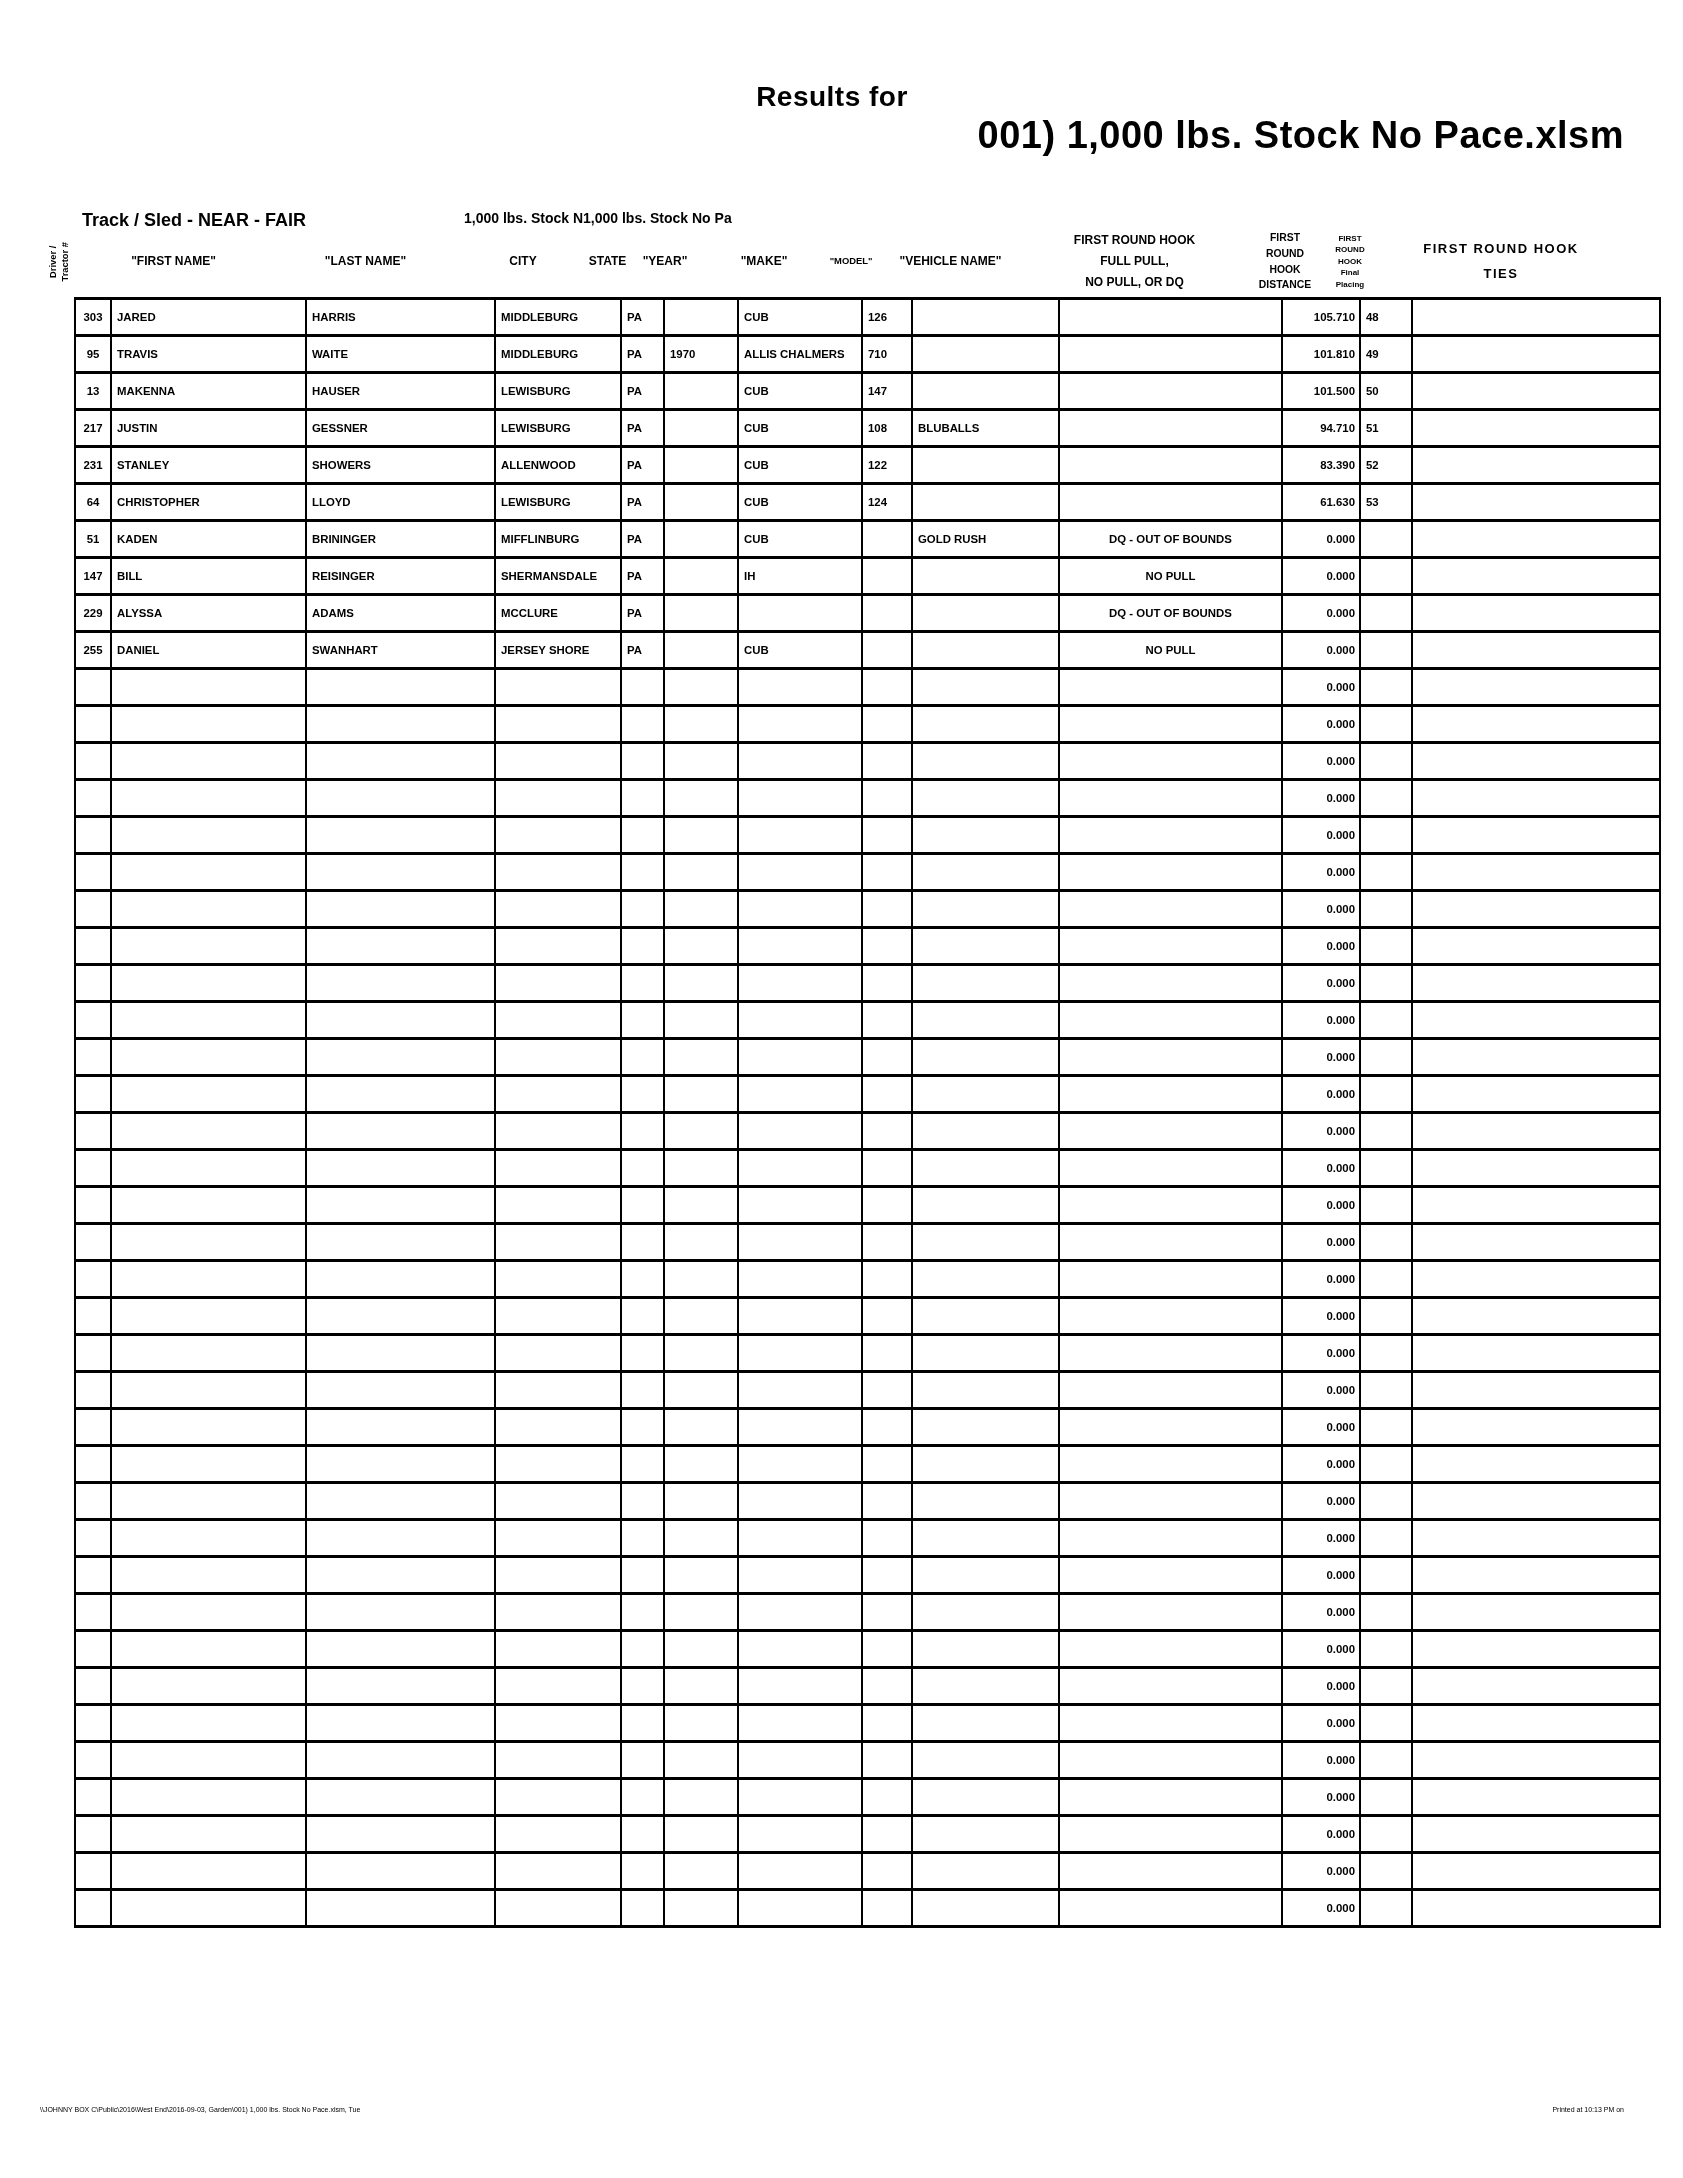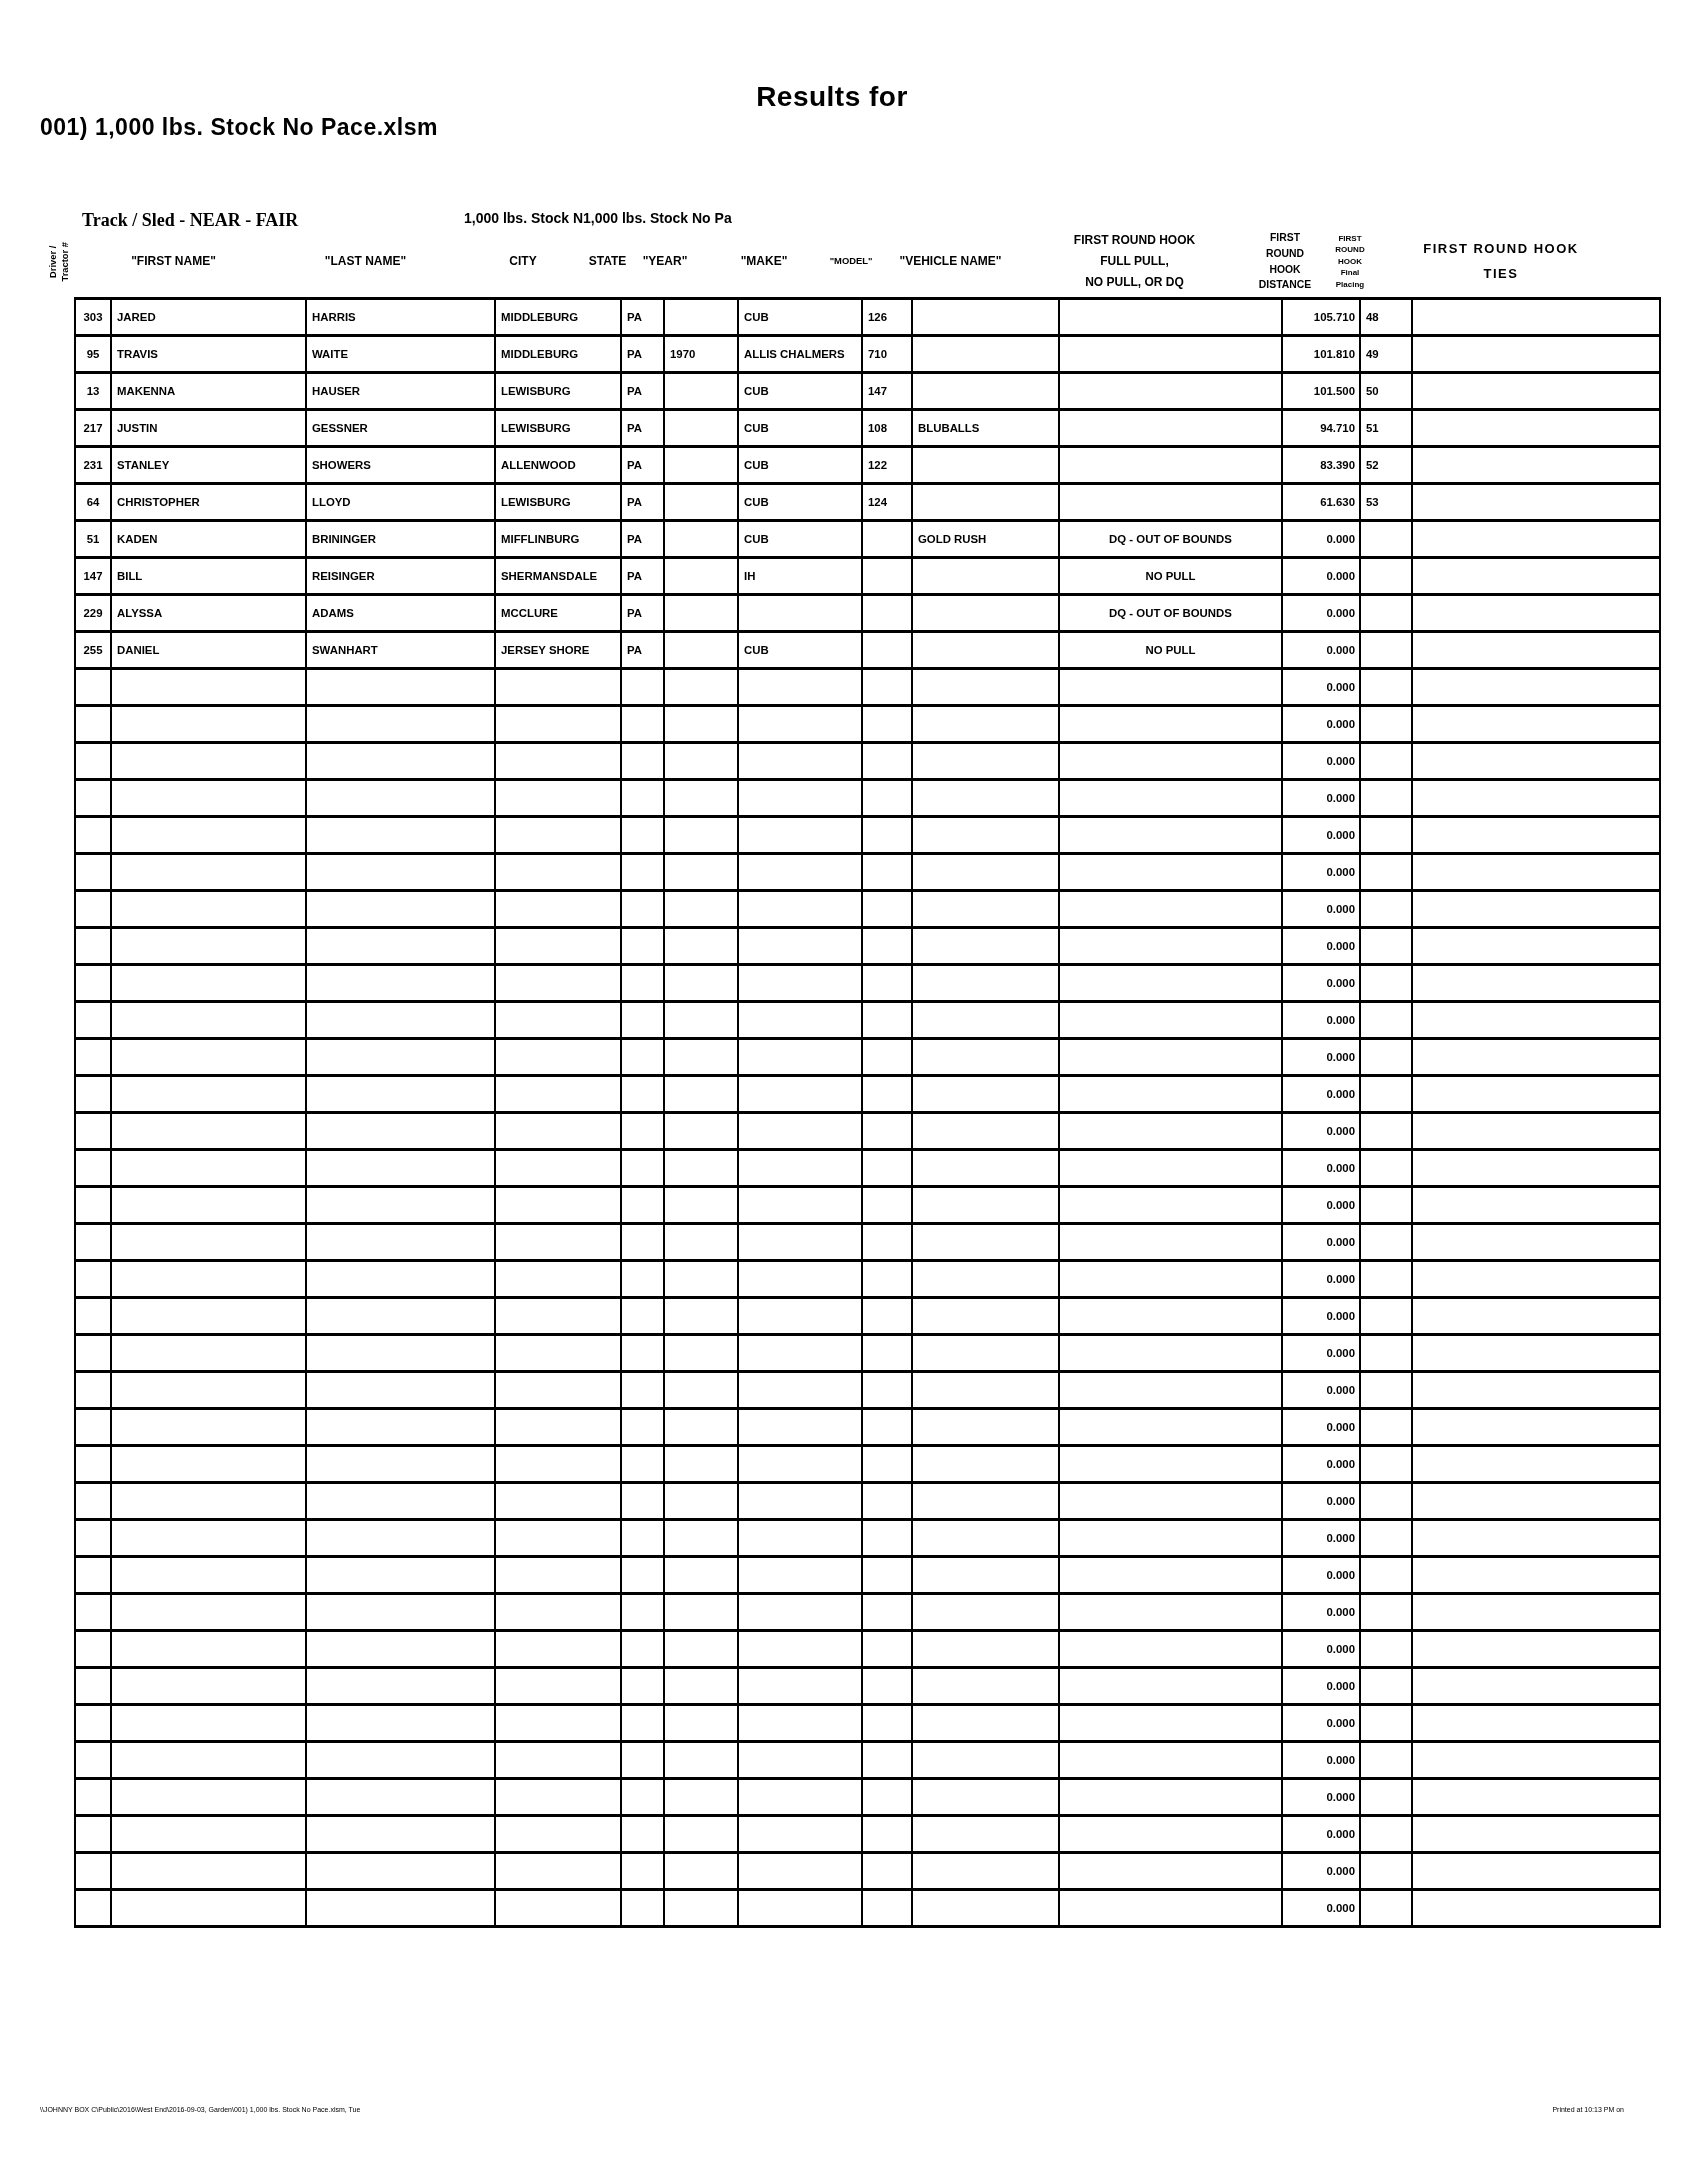--- a/index.html
+++ b/index.html
@@ -13,26 +13,26 @@
     overflow:hidden;
     padding-left:23px;
   }
   .title-line1 {
     position:absolute; left:40px; top:81px; width:1584px;
     text-align:center; font-size:28px; font-weight:bold;
     letter-spacing:0.5px;
   }
   .title-line2 {
     position:absolute; left:40px; top:114px; width:1584px;
-    text-align:left; font-size:23px; font-weight:bold;
+    text-align:right; font-size:38px; font-weight:bold;
     letter-spacing:0.5px;
   }
   .track-sled {
     position:absolute; left:82px; top:210px;
-    font-size:18px; font-weight:bold; white-space:nowrap;font-family:Liberation Serif, serif;
+    font-size:18px; font-weight:bold; white-space:nowrap;
   }
   .class-label {
     position:absolute; left:464px; top:210px; width:362px;
     font-size:14px; font-weight:bold; white-space:nowrap; overflow:hidden;
   }
   #col-headers {
     position:absolute; left:40px; top:226px; width:1584px; height:71px;
   }
   .col-hdr {
     position:absolute; top:0; height:71px;

